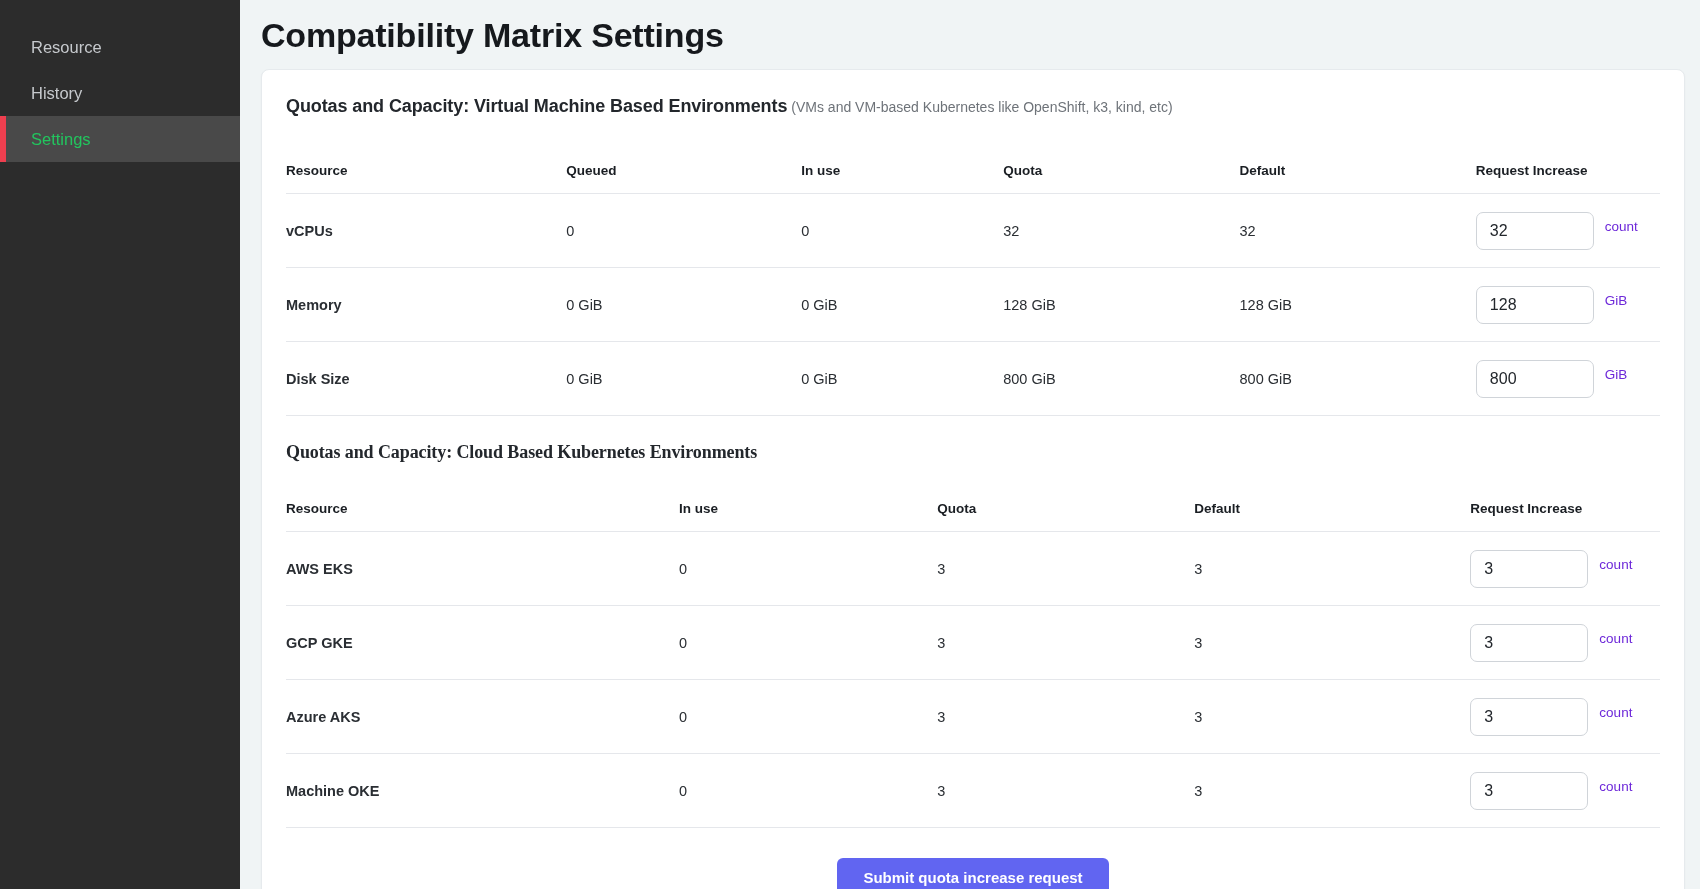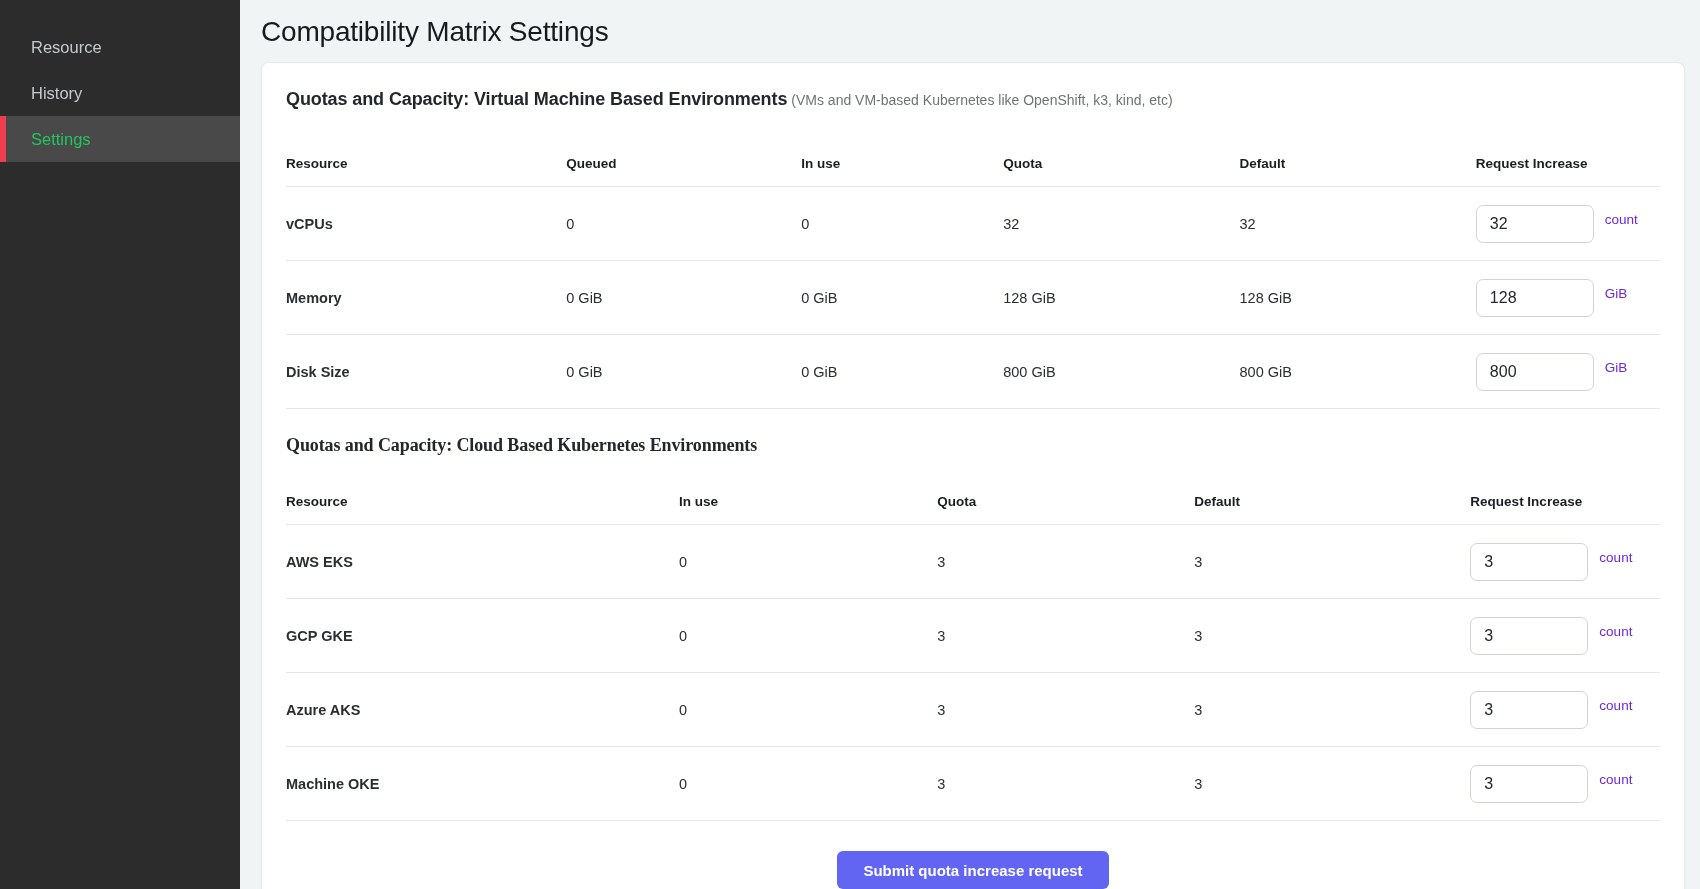--- a/index.html
+++ b/index.html
@@ -41,22 +41,22 @@
     background: var(--accent-red, #ee3f4f);
   }
 
   
   .main {
     flex: 1;
     height: 100%;
     padding: 16px 15px 16px 21px;
   }
   .page-title {
-    font-size: 28px;
-    font-weight: 400;
+    font-size: 34px;
+    font-weight: 700;
     color: #16191d;
     letter-spacing: -0.2px;
     margin-bottom: 14px;
   }
   .card {
     background: #ffffff;
     border: 1px solid #e6eaed;
     border-radius: 8px;
     box-shadow: 0 1px 2px rgba(16,24,40,0.04);
     padding: 26px 24px 24px 24px;

